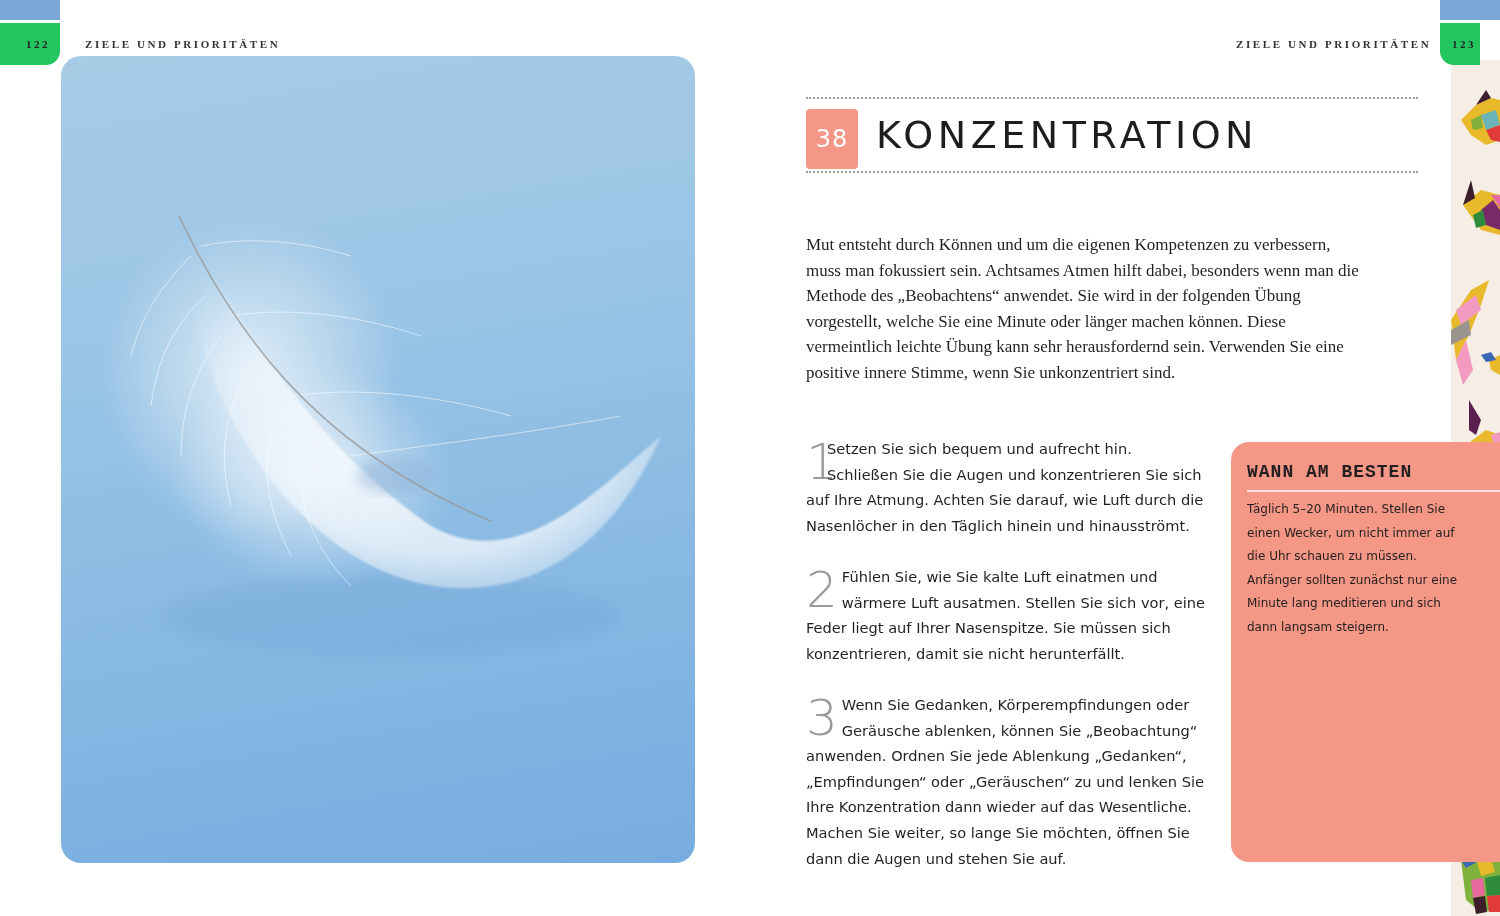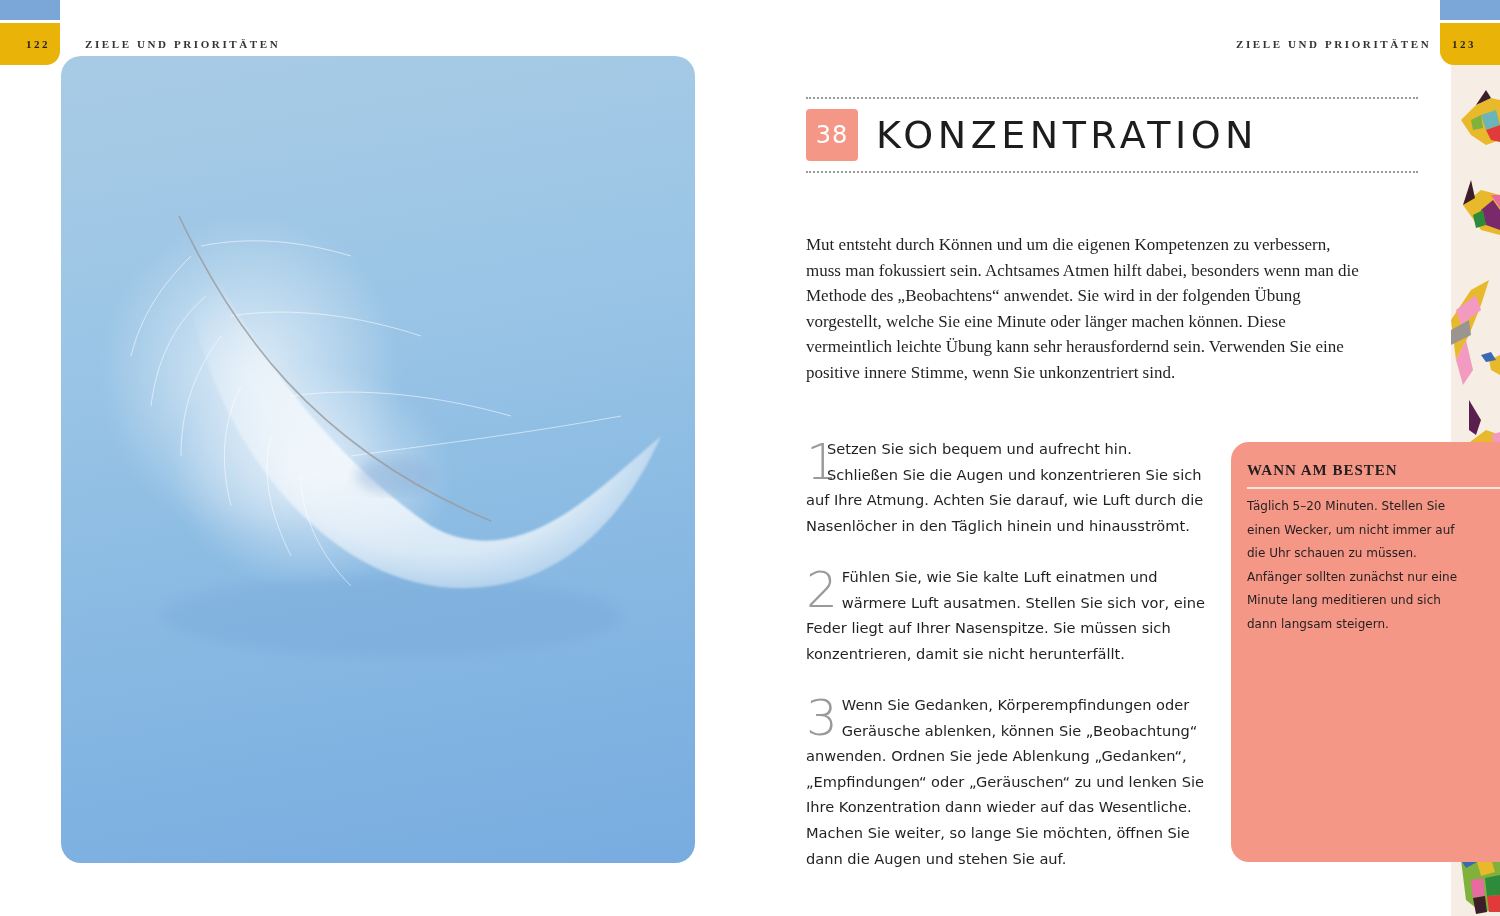--- a/index.html
+++ b/index.html
@@ -1,55 +1,55 @@
 <!DOCTYPE html>
 <html><head>
   <meta charset="utf-8">
   <style>
     * { box-sizing: border-box; margin: 0; padding: 0; }
     html, body { width: 1500px; height: 916px; overflow: hidden; background: #ffffff; }
     body { position: relative; font-family: "Liberation Serif", serif; color: #231f20; }
 
     
     .tab-blue { position: absolute; top: 0; height: 20px; background: #7ba6d8; }
-    .tab-red { position: absolute; top: 23px; height: 42px; background: #eab308; display: flex; align-items: center; }
+    .tab-red { position: absolute; top: 23px; height: 42px; background: #22c55e; display: flex; align-items: center; }
     .tab-num { font-family: "Liberation Serif", serif; font-weight: bold; font-size: 11px; letter-spacing: 2.5px; color: #231f20; }
     .left-blue { left: 0; width: 60px; }
     .left-red { left: 0; width: 60px; border-bottom-right-radius: 14px; justify-content: flex-end; padding-right: 10px; }
     .right-blue { left: 1440px; width: 60px; }
-    .right-red { left: 1440px; width: 60px; border-bottom-left-radius: 14px; padding-left: 12px; }
+    .right-red { left: 1440px; width: 40px; border-bottom-left-radius: 14px; padding-left: 12px; }
 
     .running-head { position: absolute; top: 38px; font-family: "Liberation Serif", serif; font-size: 11px; letter-spacing: 2.6px; color: #333; font-weight: bold; }
     .rh-left { left: 85px; }
     .rh-right { left: 1236px; }
 
     
     .photo { position: absolute; left: 61px; top: 56px; width: 634px; height: 807px; border-radius: 20px; overflow: hidden;
       background: linear-gradient(170deg, #a8cbe5 0%, #9cc6e6 30%, #8bbbe3 60%, #78ace0 100%); }
     .photo svg { position: absolute; left: 0; top: 0; }
 
     
     .deco-strip { position: absolute; left: 1451px; top: 60px; width: 49px; height: 856px; background: #f6ede4; overflow: hidden; }
 
     
     .dotted { position: absolute; left: 806px; width: 612px; border-top: 2px dotted #9a9a9a; height: 0; }
-    .num-badge { position: absolute; left: 806px; top: 109px; width: 52px; height: 52px; background: #f49786; border-radius: 4px;
+    .num-badge { position: absolute; left: 806px; top: 109px; width: 52px; height: 60px; background: #f49786; border-radius: 4px;
       color: #fff; font-family: "DejaVu Sans", sans-serif; font-size: 24px; display: flex; align-items: center; justify-content: center; letter-spacing: 1px; }
     .title { position: absolute; left: 876px; top: 111px; font-family: "DejaVu Sans", sans-serif; font-size: 38px; letter-spacing: 4.5px; color: #1d1d1d; line-height: 48px; }
 
     .intro { position: absolute; left: 806px; top: 232px; width: 560px; font-family: "Liberation Serif", serif; font-size: 17px; line-height: 25.5px; color: #231f20; }
 
     .steps { position: absolute; left: 806px; top: 436px; width: 400px; font-family: "DejaVu Sans", sans-serif; font-size: 14.6px; line-height: 25.6px; color: #231f20; }
     .step { margin-bottom: 25.6px; }
     .step-num { float: left; font-family: "DejaVu Sans", sans-serif; font-weight: 200; color: #9a9a9a; font-size: 50px; line-height: 44px; margin-top: 4px; margin-right: 4px; }
     .step-num.n1 { width: 17px; }
 
     
     .tipbox { position: absolute; left: 1231px; top: 442px; width: 269px; height: 420px; background: #f49786; border-top-left-radius: 18px; border-bottom-left-radius: 18px; padding: 20px 0 0 16px; }
-    .tip-head { font-family: Liberation Serif, serif; font-weight: bold; font-size: 15px; letter-spacing: 1px; color: #231f20; padding-bottom: 8px; border-bottom: 2px solid #fbe6df; margin-bottom: 6px; }
+    .tip-head { font-family: Liberation Mono, monospace; font-weight: bold; font-size: 18px; letter-spacing: 1px; color: #231f20; padding-bottom: 8px; border-bottom: 2px solid #fbe6df; margin-bottom: 6px; }
     .tip-text { font-family: "DejaVu Sans", sans-serif; font-size: 12px; line-height: 23.5px; color: #231f20; width: 220px; }
     .tip-section + .tip-section { margin-top: 18px; }
   </style>
 </head>
 <body>
 
 <div class="tab-blue left-blue"></div>
 <div class="tab-red left-red">
   <span class="tab-num">122</span>
 </div>

